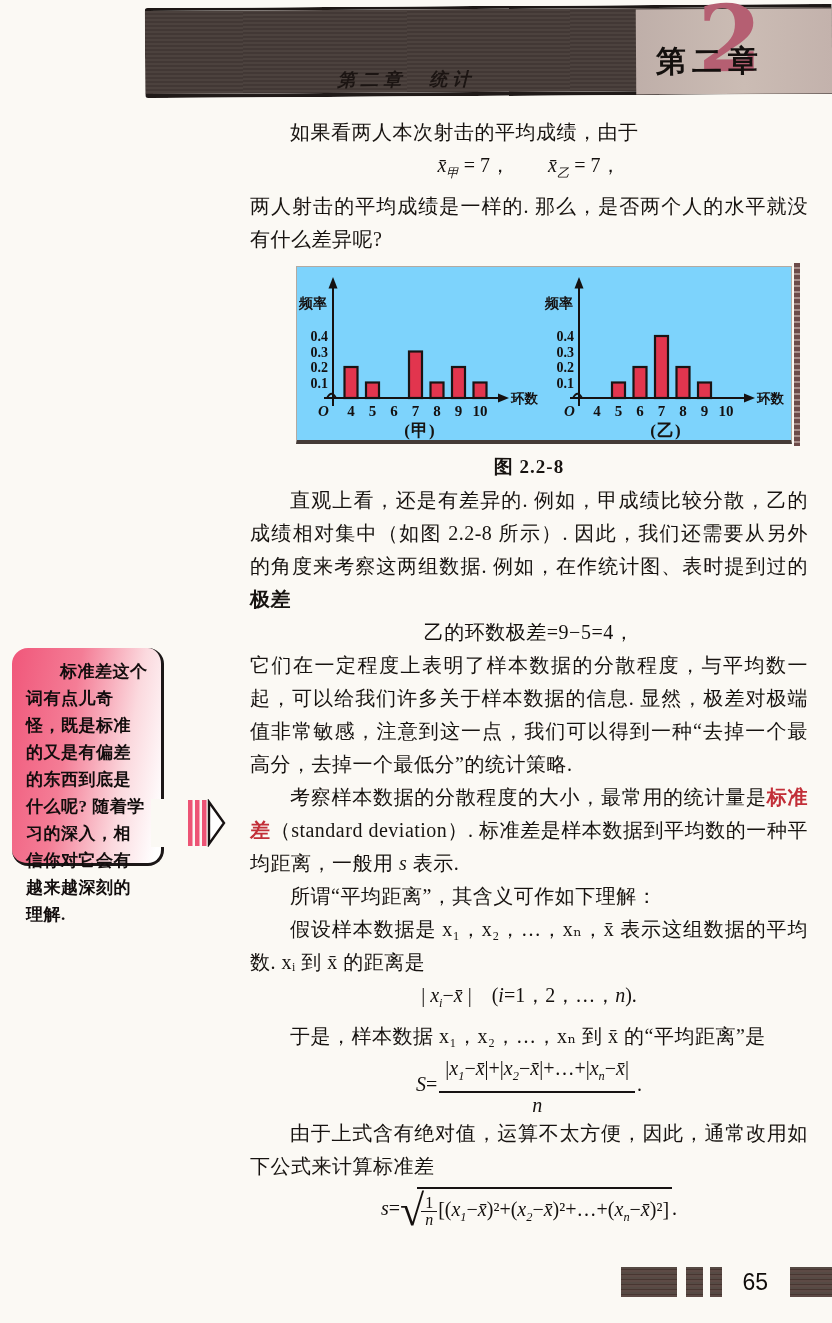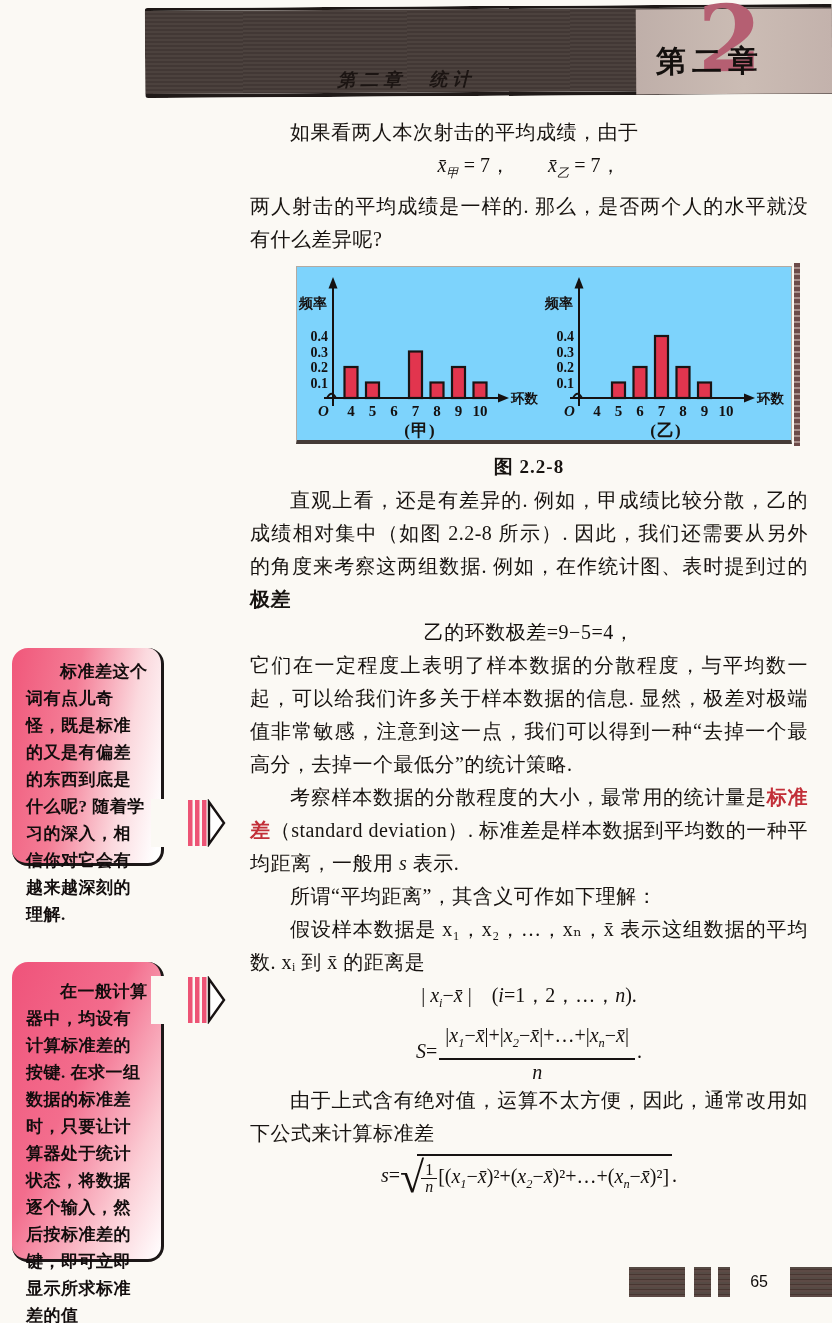--- a/index.html
+++ b/index.html
@@ -106,21 +106,21 @@
   }
   .fblock {
     height:30px;
     background:repeating-linear-gradient(180deg,#564a44 0 2px,#483631 2px 3px,#5d4a45 3px 5px);
   }
   .fb1 { width:56px; margin-right:9px; }
   .fb2 { width:17px; margin-right:7px; }
   .fb3 { width:12px; margin-right:20px; }
   .fb4 { width:42px; }
   .page-number {
-    font-size:16px; color:#100d0b; margin-right:22px;
+    font-size:23px; color:#100d0b; margin-right:22px;
     font-family:"Liberation Sans","DejaVu Sans",sans-serif;
   }
 </style>
 </head>
 <body>
 
 <div class="page">
 
   <div class="header-band">
     <span class="running-title">第二章　统计</span>
@@ -210,20 +210,21 @@
     <p class="para">它们在一定程度上表明了样本数据的分散程度，与平均数一起，可以给我们许多关于样本数据的信息. 显然，极差对极端值非常敏感，注意到这一点，我们可以得到一种“去掉一个最高分，去掉一个最低分”的统计策略.</p>
 
     <p class="para indent"><span>考察样本数据的分散程度的大小，最常用的统计量是</span><span class="red bold">标准差</span><span>（standard deviation）. 标准差是样本数据到平均数的一种平均距离，一般用 </span><span class="var-s">s</span><span> 表示.</span></p>
 
     <p class="para indent">所谓“平均距离”，其含义可作如下理解：</p>
 
     <p class="para indent">假设样本数据是 x₁，x₂，…，xₙ，x̄ 表示这组数据的平均数. xᵢ 到 x̄ 的距离是</p>
 
     <div class="eq"><span class="eq-p">| </span><span class="eq-v">x</span><sub class="eq-s">i</sub><span class="eq-p">−</span><span class="eq-v">x̄</span><span class="eq-p"> |</span><span class="eq-p">　(</span><span class="eq-v">i</span><span class="eq-p">=1，2，…，</span><span class="eq-v">n</span><span class="eq-p">).</span></div>
 
+    <p class="para indent">于是，样本数据 x₁，x₂，…，xₙ 到 x̄ 的“平均距离”是</p>
 
     <div class="eq eq-S">
       <span><span class="eq-v">S</span><span class="eq-p">=</span></span><span class="frac"><span class="num"><span class="eq-p">|</span><span class="eq-v">x</span><sub class="eq-s">1</sub><span class="eq-p">−</span><span class="eq-v">x̄</span><span class="eq-p">|+|</span><span class="eq-v">x</span><sub class="eq-s">2</sub><span class="eq-p">−</span><span class="eq-v">x̄</span><span class="eq-p">|+…+|</span><span class="eq-v">x</span><sub class="eq-s">n</sub><span class="eq-p">−</span><span class="eq-v">x̄</span><span class="eq-p">|</span></span><span class="den"><span class="eq-v">n</span></span></span><span>.</span>
     </div>
 
     <p class="para indent">由于上式含有绝对值，运算不太方便，因此，通常改用如下公式来计算标准差</p>
 
     <div class="eq eq-sqrt">
       <span><span class="eq-v">s</span><span class="eq-p">=</span></span><span class="radical">√</span><span class="sqrt-body"><span class="sfrac"><span class="num">1</span><span class="den">n</span></span><span><span class="eq-p">[(</span><span class="eq-v">x</span><sub class="eq-s">1</sub><span class="eq-p">−</span><span class="eq-v">x̄</span><span class="eq-p">)²+(</span><span class="eq-v">x</span><sub class="eq-s">2</sub><span class="eq-p">−</span><span class="eq-v">x̄</span><span class="eq-p">)²+…+(</span><span class="eq-v">x</span><sub class="eq-s">n</sub><span class="eq-p">−</span><span class="eq-v">x̄</span><span class="eq-p">)²]</span></span></span><span>.</span>
     </div>
@@ -235,31 +236,20 @@
     <span class="note-arrow">
       <svg width="38" height="48" viewBox="0 0 38 48">
         <rect x="0" y="1" width="4.5" height="46" fill="#ed5475"></rect>
         <rect x="7" y="1" width="4.5" height="46" fill="#ed5475"></rect>
         <rect x="14" y="1" width="4.5" height="46" fill="#ed5475"></rect>
         <polygon points="21,3 36,24 21,45" fill="#ffffff" stroke="#171212" stroke-width="2.4"></polygon>
       </svg>
     </span>
   </div>
 
-  <div class="note note-2">
-    <span>在一般计算器中，均设有计算标准差的按键. 在求一组数据的标准差时，只要让计算器处于统计状态，将数据逐个输入，然后按标准差的键，即可立即显示所求标准差的值</span>
-    <span class="note-arrow">
-      <svg width="38" height="48" viewBox="0 0 38 48">
-        <rect x="0" y="1" width="4.5" height="46" fill="#ed5475"></rect>
-        <rect x="7" y="1" width="4.5" height="46" fill="#ed5475"></rect>
-        <rect x="14" y="1" width="4.5" height="46" fill="#ed5475"></rect>
-        <polygon points="21,3 36,24 21,45" fill="#ffffff" stroke="#171212" stroke-width="2.4"></polygon>
-      </svg>
-    </span>
-  </div>
 
   <div class="footer">
     <span class="fblock fb1"></span>
     <span class="fblock fb2"></span>
     <span class="fblock fb3"></span>
     <span class="page-number">65</span>
     <span class="fblock fb4"></span>
   </div>
 
 </div>

